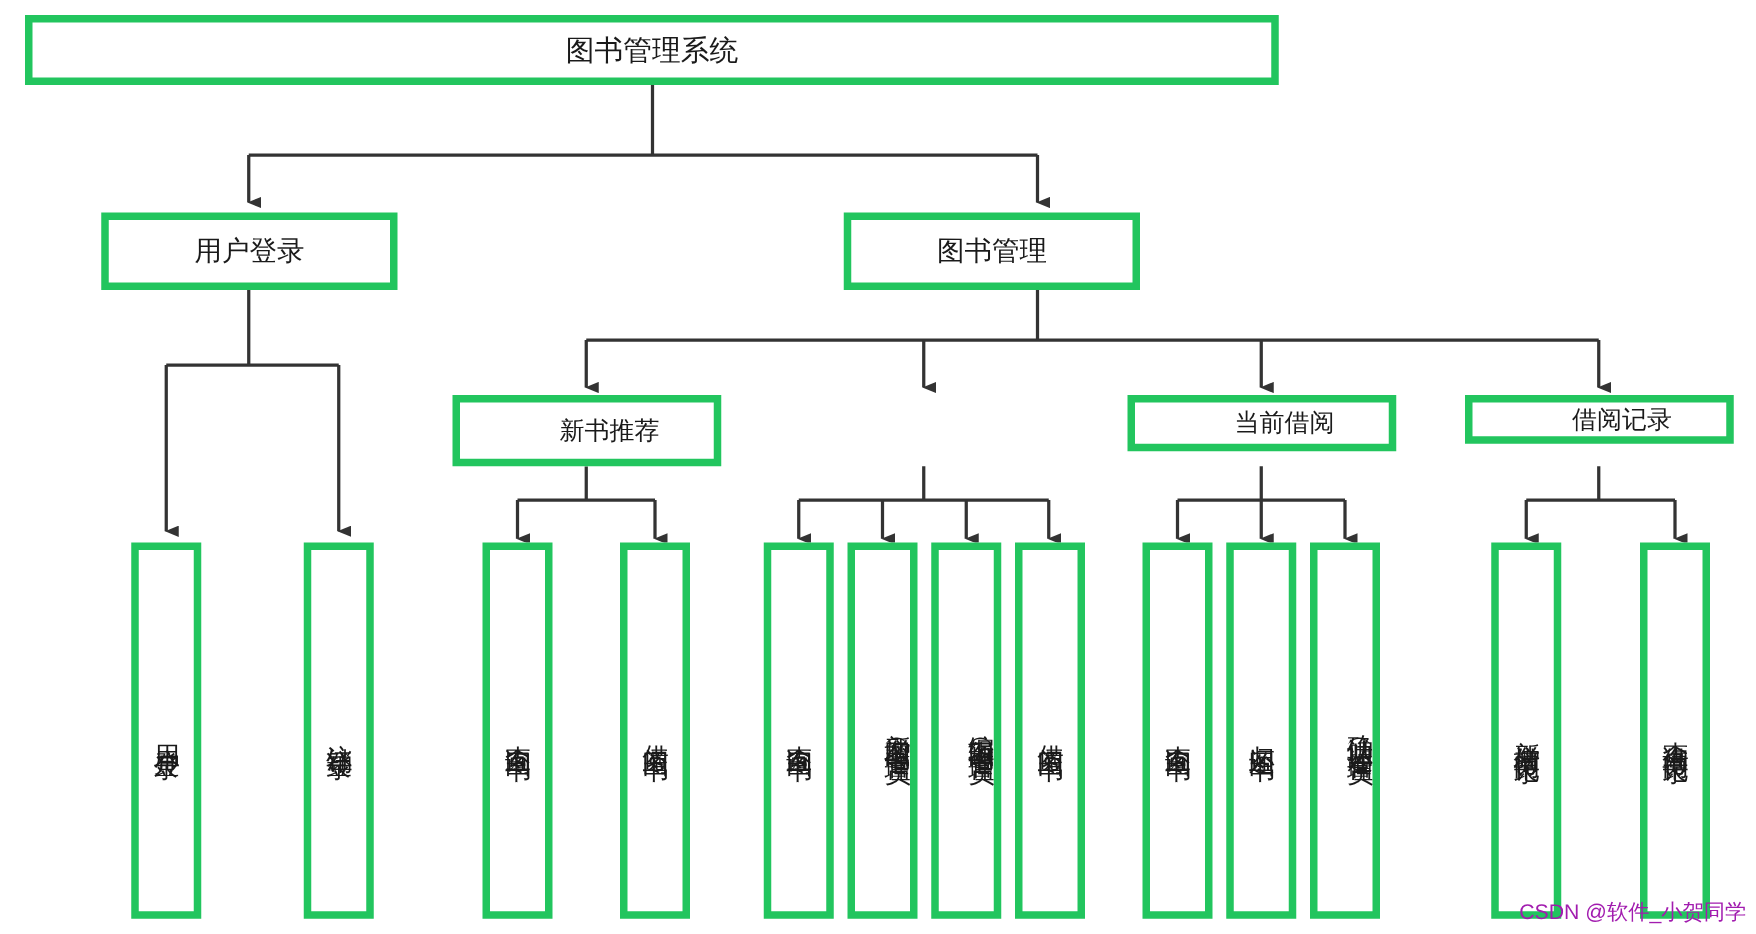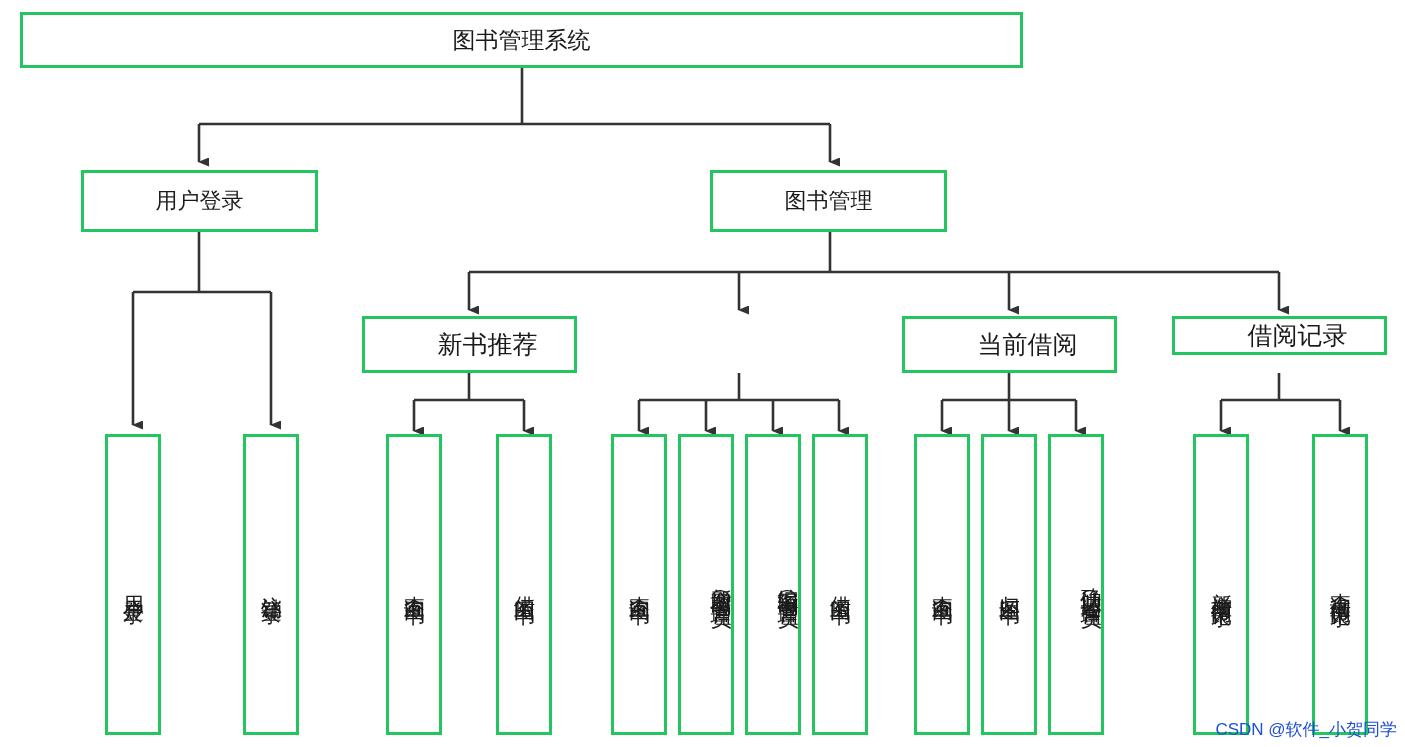--- a/index.html
+++ b/index.html
@@ -19,58 +19,57 @@
     position: absolute;
     left: 0;
     top: 0;
     width: 1405px;
     height: 747px;
     pointer-events: none;
   }
   .node {
     position: absolute;
     box-sizing: border-box;
-    border: 3px solid #22c55e;
+    border: 6px solid #22c55e;
     background: #ffffff;
     display: flex;
     align-items: center;
     justify-content: center;
     color: #1a1a1a;
     text-align: center;
     z-index: 2;
-    font-family: Liberation Serif, serif;
   }
   .node.root {
     font-size: 23px;
   }
   .node.lvl2 {
     font-size: 22px;
   }
   .node.lvl3 {
-    font-size: 25px;
+    font-size: 20px;
     padding-left: 36px;
   }
   
   .node.leaf {
     font-size: 21px;
     writing-mode: vertical-rl;
     text-orientation: upright;
     letter-spacing: 3px;
     line-height: 1;
     padding: 6px 0;
   }
   .node.leaf.align-top {
     align-items: flex-start;
   }
   .watermark {
     position: absolute;
     right: 8px;
     bottom: 6px;
     font-size: 17px;
-    color: #1d4ed8;
+    color: #a21caf;
     white-space: nowrap;
     z-index: 3;
   }
 </style>
 </head>
 <body>
 
 <div id="canvas">
 
   <svg id="wires" viewBox="0 0 1405 747" xmlns="http://www.w3.org/2000/svg">
@@ -124,28 +123,28 @@
     </g>
   </svg>
 
   <div class="node root" style="left:20px; top:12px; width:1003px; height:56px;">
     <span>图书管理系统</span>
   </div>
 
   <div class="node lvl2" style="left:81px; top:170px; width:237px; height:62px;">
     <span>用户登录</span>
   </div>
-  <div class="node lvl2" style="left:710px; top:170px; width:237px; height:62px;">
+  <div class="node lvl2" style="left:675px; top:170px; width:237px; height:62px;">
     <span>图书管理</span>
   </div>
 
   <div class="node lvl3" style="left:362px; top:316px; width:215px; height:57px;">
     <span>新书推荐</span>
   </div>
-  <div class="node lvl3" style="left:902px; top:316px; width:215px; height:57px;">
+  <div class="node lvl3" style="left:902px; top:316px; width:215px; height:45px;">
     <span>当前借阅</span>
   </div>
   <div class="node lvl3" style="left:1172px; top:316px; width:215px; height:39px;">
     <span>借阅记录</span>
   </div>
 
   <div class="node leaf" style="left:105px; top:434px; width:56px; height:301px;">
     <span>用户登录</span>
   </div>
   <div class="node leaf" style="left:243px; top:434px; width:56px; height:301px;">

